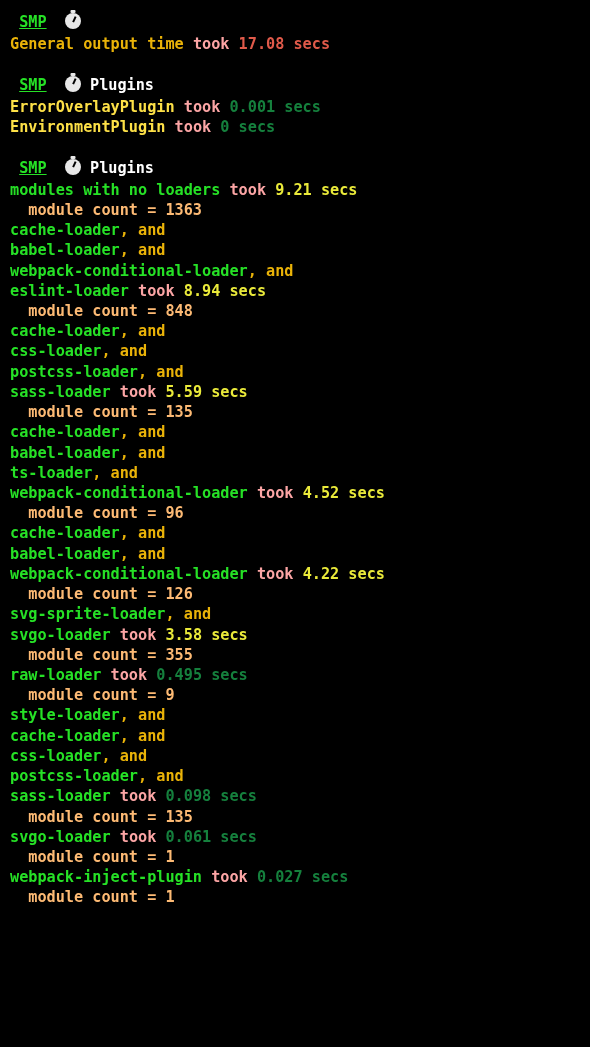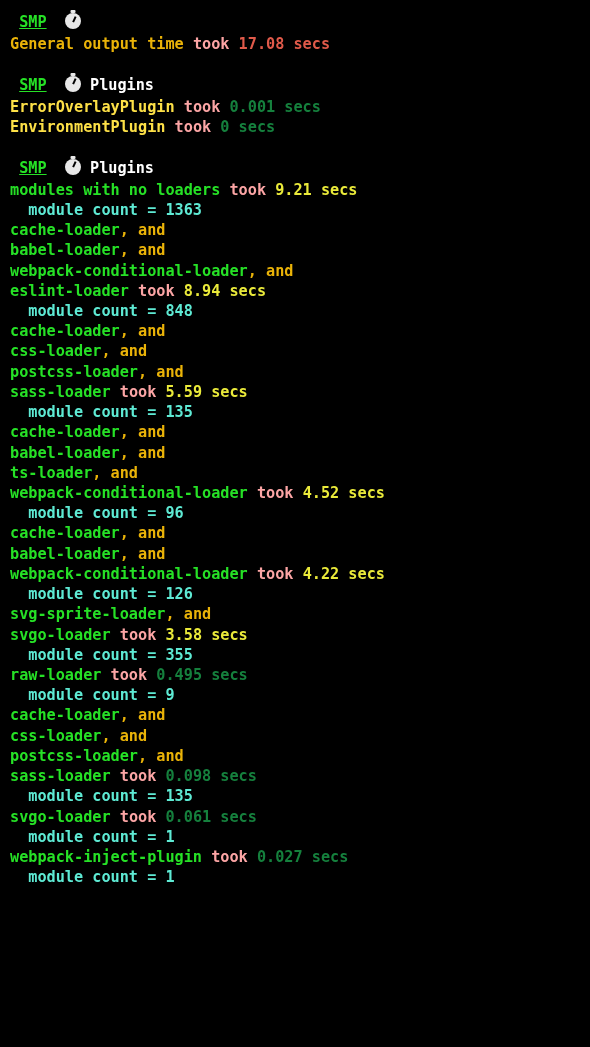--- a/index.html
+++ b/index.html
@@ -17,21 +17,21 @@
   .line { white-space: pre; }
   .smp-label { color: #26e126; font-weight: 700; text-decoration: underline; }
   .section-title { color: #ffffff; }
   .time-red { color: #e05a4a; font-weight: 700; }
   .time-yellow { color: #eaea3a; font-weight: 700; text-align: right; }
   .time-green { color: #15803d; font-weight: 700; }
   .plain-white { color: #eab308; font-weight: 700; }
   .plugin-name { color: #fde047; font-weight: 700; }
   .loader-name { color: #26e126; font-weight: 700; }
   .took { color: #fca5a5; }
-  .module-count { color: #5eead4; }
+  .module-count { color: #fdba74; }
   .indent { padding-left: 2ch; }
   .spacer { height: 1.33em; }
   .stopwatch {
     display: inline-block;
     width: 1.05em; height: 1.05em;
     vertical-align: -0.15em;
     background: #e8e8e8;
     border-radius: 50%;
     position: relative;
   }
@@ -86,20 +86,21 @@
     <div class="line indent"><span class="module-count">module count = 96</span></div>
     <div class="line"><span class="loader-name">cache-loader</span><span class="plain-white">, and</span></div>
     <div class="line"><span class="loader-name">babel-loader</span><span class="plain-white">, and</span></div>
     <div class="line"><span class="loader-name">webpack-conditional-loader</span><span class="took"> took </span><span class="time-yellow">4.22 secs</span></div>
     <div class="line indent"><span class="module-count">module count = 126</span></div>
     <div class="line"><span class="loader-name">svg-sprite-loader</span><span class="plain-white">, and</span></div>
     <div class="line"><span class="loader-name">svgo-loader</span><span class="took"> took </span><span class="time-yellow">3.58 secs</span></div>
     <div class="line indent"><span class="module-count">module count = 355</span></div>
     <div class="line"><span class="loader-name">raw-loader</span><span class="took"> took </span><span class="time-green">0.495 secs</span></div>
     <div class="line indent"><span class="module-count">module count = 9</span></div>
+    <div class="line"><span class="loader-name">style-loader</span><span class="plain-white">, and</span></div>
     <div class="line"><span class="loader-name">cache-loader</span><span class="plain-white">, and</span></div>
     <div class="line"><span class="loader-name">css-loader</span><span class="plain-white">, and</span></div>
     <div class="line"><span class="loader-name">postcss-loader</span><span class="plain-white">, and</span></div>
     <div class="line"><span class="loader-name">sass-loader</span><span class="took"> took </span><span class="time-green">0.098 secs</span></div>
     <div class="line indent"><span class="module-count">module count = 135</span></div>
     <div class="line"><span class="loader-name">svgo-loader</span><span class="took"> took </span><span class="time-green">0.061 secs</span></div>
     <div class="line indent"><span class="module-count">module count = 1</span></div>
     <div class="line"><span class="loader-name">webpack-inject-plugin</span><span class="took"> took </span><span class="time-green">0.027 secs</span></div>
     <div class="line indent"><span class="module-count">module count = 1</span></div>
   </div>

